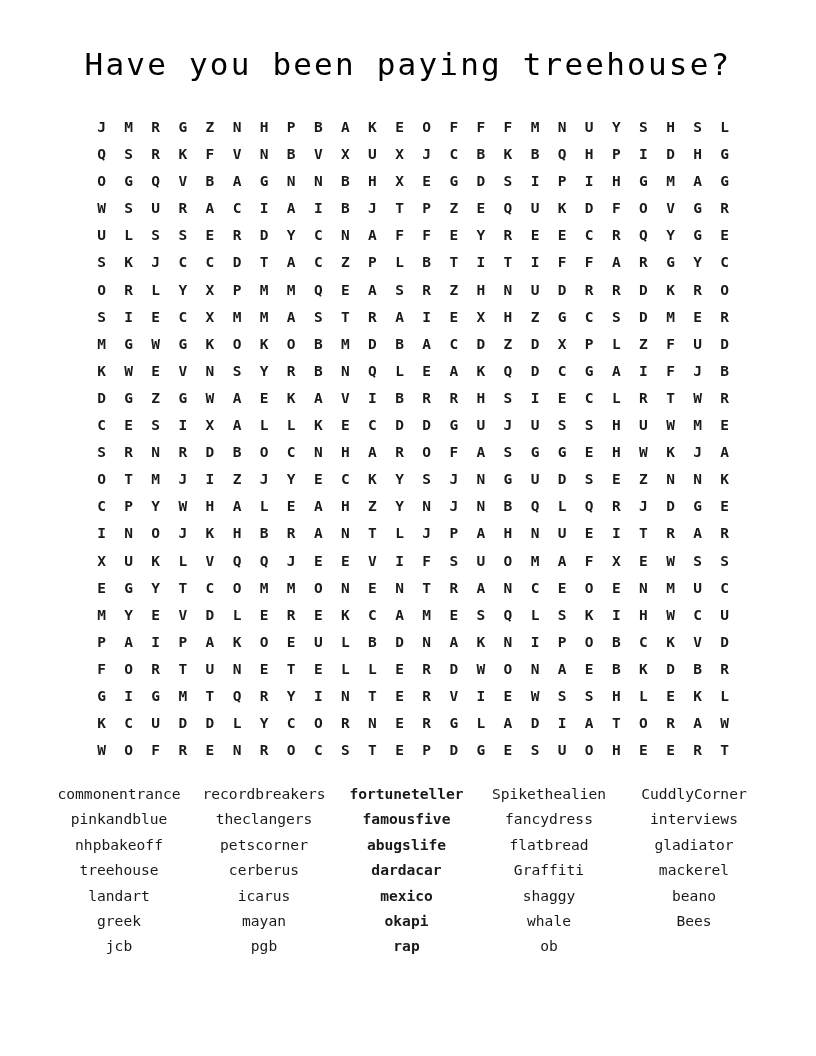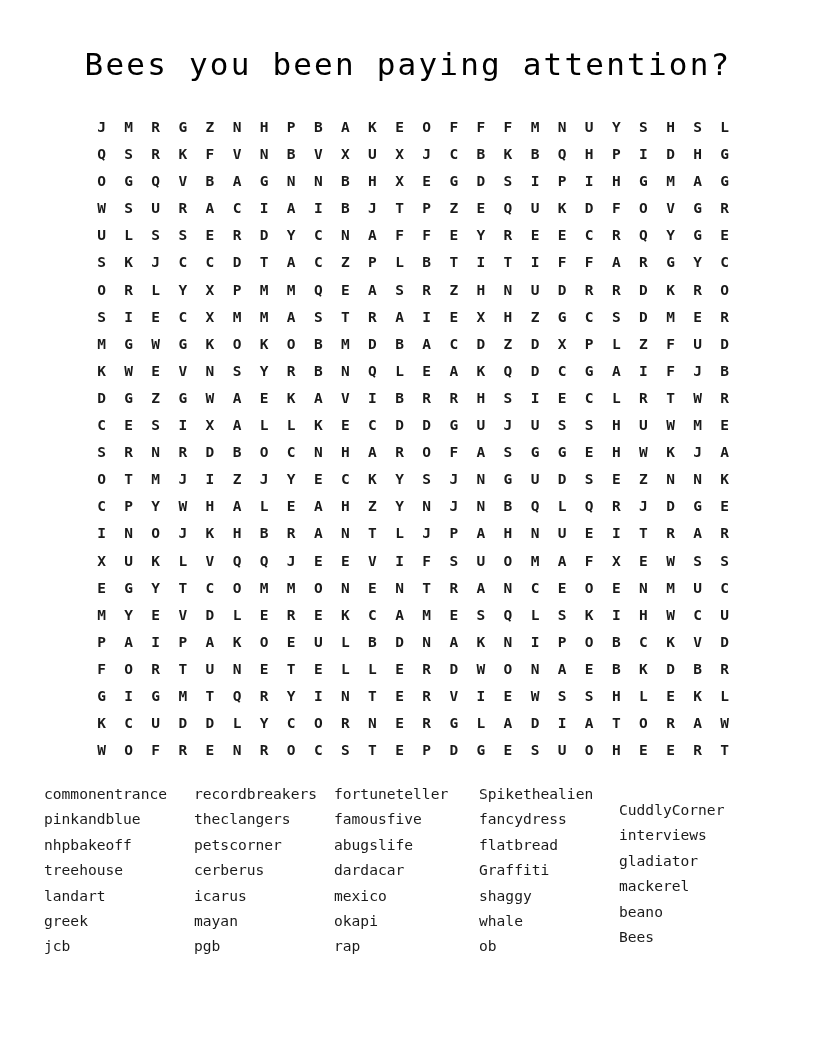--- a/index.html
+++ b/index.html
@@ -61,40 +61,41 @@
     left: 44px;
     top: 781px;
     width: 740px;
     display: block;
     font-size: 0;
   }
   .word-col {
     display: inline-block;
     vertical-align: top;
     font-size: 0;
+    text-align: center;
   }
   .word-col.c1 { width: 150px; }
   .word-col.c2 { width: 140px; }
-  .word-col.c3 { width: 145px; }
+  .word-col.c3 { width: 145px; font-weight: bold; }
   .word-col.c4 { width: 140px; }
-  .word-col.c5 { width: 150px; margin-top: 16px; }
+  .word-col.c5 { width: 150px; }
   .word-item {
     display: block;
     font-size: 14.6px;
     line-height: 25.4px;
     color: #1a1a1a;
     white-space: nowrap;
   }
 </style>
 </head>
 <body>
 
 <div id="page">
 
-  <div id="puzzle-title">Bees you been paying attention?</div>
+  <div id="puzzle-title">Have you been paying treehouse?</div>
 
   <div id="grid">
       <div class="grid-row"><span class="grid-cell">J</span><span class="grid-cell">M</span><span class="grid-cell">R</span><span class="grid-cell">G</span><span class="grid-cell">Z</span><span class="grid-cell">N</span><span class="grid-cell">H</span><span class="grid-cell">P</span><span class="grid-cell">B</span><span class="grid-cell">A</span><span class="grid-cell">K</span><span class="grid-cell">E</span><span class="grid-cell">O</span><span class="grid-cell">F</span><span class="grid-cell">F</span><span class="grid-cell">F</span><span class="grid-cell">M</span><span class="grid-cell">N</span><span class="grid-cell">U</span><span class="grid-cell">Y</span><span class="grid-cell">S</span><span class="grid-cell">H</span><span class="grid-cell">S</span><span class="grid-cell">L</span></div>
       <div class="grid-row"><span class="grid-cell">Q</span><span class="grid-cell">S</span><span class="grid-cell">R</span><span class="grid-cell">K</span><span class="grid-cell">F</span><span class="grid-cell">V</span><span class="grid-cell">N</span><span class="grid-cell">B</span><span class="grid-cell">V</span><span class="grid-cell">X</span><span class="grid-cell">U</span><span class="grid-cell">X</span><span class="grid-cell">J</span><span class="grid-cell">C</span><span class="grid-cell">B</span><span class="grid-cell">K</span><span class="grid-cell">B</span><span class="grid-cell">Q</span><span class="grid-cell">H</span><span class="grid-cell">P</span><span class="grid-cell">I</span><span class="grid-cell">D</span><span class="grid-cell">H</span><span class="grid-cell">G</span></div>
       <div class="grid-row"><span class="grid-cell">O</span><span class="grid-cell">G</span><span class="grid-cell">Q</span><span class="grid-cell">V</span><span class="grid-cell">B</span><span class="grid-cell">A</span><span class="grid-cell">G</span><span class="grid-cell">N</span><span class="grid-cell">N</span><span class="grid-cell">B</span><span class="grid-cell">H</span><span class="grid-cell">X</span><span class="grid-cell">E</span><span class="grid-cell">G</span><span class="grid-cell">D</span><span class="grid-cell">S</span><span class="grid-cell">I</span><span class="grid-cell">P</span><span class="grid-cell">I</span><span class="grid-cell">H</span><span class="grid-cell">G</span><span class="grid-cell">M</span><span class="grid-cell">A</span><span class="grid-cell">G</span></div>
       <div class="grid-row"><span class="grid-cell">W</span><span class="grid-cell">S</span><span class="grid-cell">U</span><span class="grid-cell">R</span><span class="grid-cell">A</span><span class="grid-cell">C</span><span class="grid-cell">I</span><span class="grid-cell">A</span><span class="grid-cell">I</span><span class="grid-cell">B</span><span class="grid-cell">J</span><span class="grid-cell">T</span><span class="grid-cell">P</span><span class="grid-cell">Z</span><span class="grid-cell">E</span><span class="grid-cell">Q</span><span class="grid-cell">U</span><span class="grid-cell">K</span><span class="grid-cell">D</span><span class="grid-cell">F</span><span class="grid-cell">O</span><span class="grid-cell">V</span><span class="grid-cell">G</span><span class="grid-cell">R</span></div>
       <div class="grid-row"><span class="grid-cell">U</span><span class="grid-cell">L</span><span class="grid-cell">S</span><span class="grid-cell">S</span><span class="grid-cell">E</span><span class="grid-cell">R</span><span class="grid-cell">D</span><span class="grid-cell">Y</span><span class="grid-cell">C</span><span class="grid-cell">N</span><span class="grid-cell">A</span><span class="grid-cell">F</span><span class="grid-cell">F</span><span class="grid-cell">E</span><span class="grid-cell">Y</span><span class="grid-cell">R</span><span class="grid-cell">E</span><span class="grid-cell">E</span><span class="grid-cell">C</span><span class="grid-cell">R</span><span class="grid-cell">Q</span><span class="grid-cell">Y</span><span class="grid-cell">G</span><span class="grid-cell">E</span></div>
       <div class="grid-row"><span class="grid-cell">S</span><span class="grid-cell">K</span><span class="grid-cell">J</span><span class="grid-cell">C</span><span class="grid-cell">C</span><span class="grid-cell">D</span><span class="grid-cell">T</span><span class="grid-cell">A</span><span class="grid-cell">C</span><span class="grid-cell">Z</span><span class="grid-cell">P</span><span class="grid-cell">L</span><span class="grid-cell">B</span><span class="grid-cell">T</span><span class="grid-cell">I</span><span class="grid-cell">T</span><span class="grid-cell">I</span><span class="grid-cell">F</span><span class="grid-cell">F</span><span class="grid-cell">A</span><span class="grid-cell">R</span><span class="grid-cell">G</span><span class="grid-cell">Y</span><span class="grid-cell">C</span></div>
       <div class="grid-row"><span class="grid-cell">O</span><span class="grid-cell">R</span><span class="grid-cell">L</span><span class="grid-cell">Y</span><span class="grid-cell">X</span><span class="grid-cell">P</span><span class="grid-cell">M</span><span class="grid-cell">M</span><span class="grid-cell">Q</span><span class="grid-cell">E</span><span class="grid-cell">A</span><span class="grid-cell">S</span><span class="grid-cell">R</span><span class="grid-cell">Z</span><span class="grid-cell">H</span><span class="grid-cell">N</span><span class="grid-cell">U</span><span class="grid-cell">D</span><span class="grid-cell">R</span><span class="grid-cell">R</span><span class="grid-cell">D</span><span class="grid-cell">K</span><span class="grid-cell">R</span><span class="grid-cell">O</span></div>
       <div class="grid-row"><span class="grid-cell">S</span><span class="grid-cell">I</span><span class="grid-cell">E</span><span class="grid-cell">C</span><span class="grid-cell">X</span><span class="grid-cell">M</span><span class="grid-cell">M</span><span class="grid-cell">A</span><span class="grid-cell">S</span><span class="grid-cell">T</span><span class="grid-cell">R</span><span class="grid-cell">A</span><span class="grid-cell">I</span><span class="grid-cell">E</span><span class="grid-cell">X</span><span class="grid-cell">H</span><span class="grid-cell">Z</span><span class="grid-cell">G</span><span class="grid-cell">C</span><span class="grid-cell">S</span><span class="grid-cell">D</span><span class="grid-cell">M</span><span class="grid-cell">E</span><span class="grid-cell">R</span></div>

